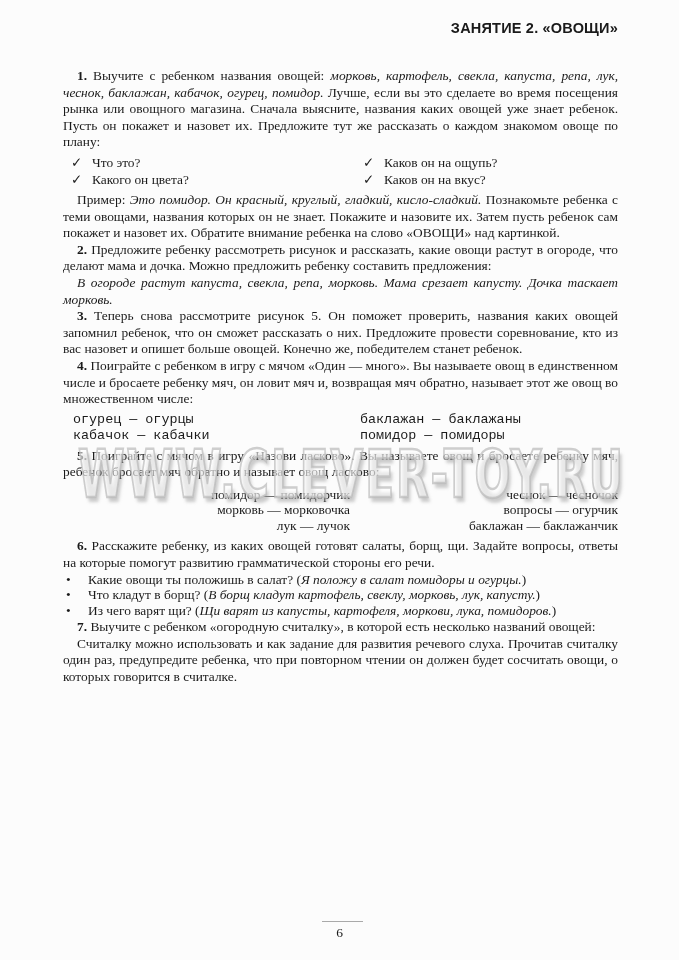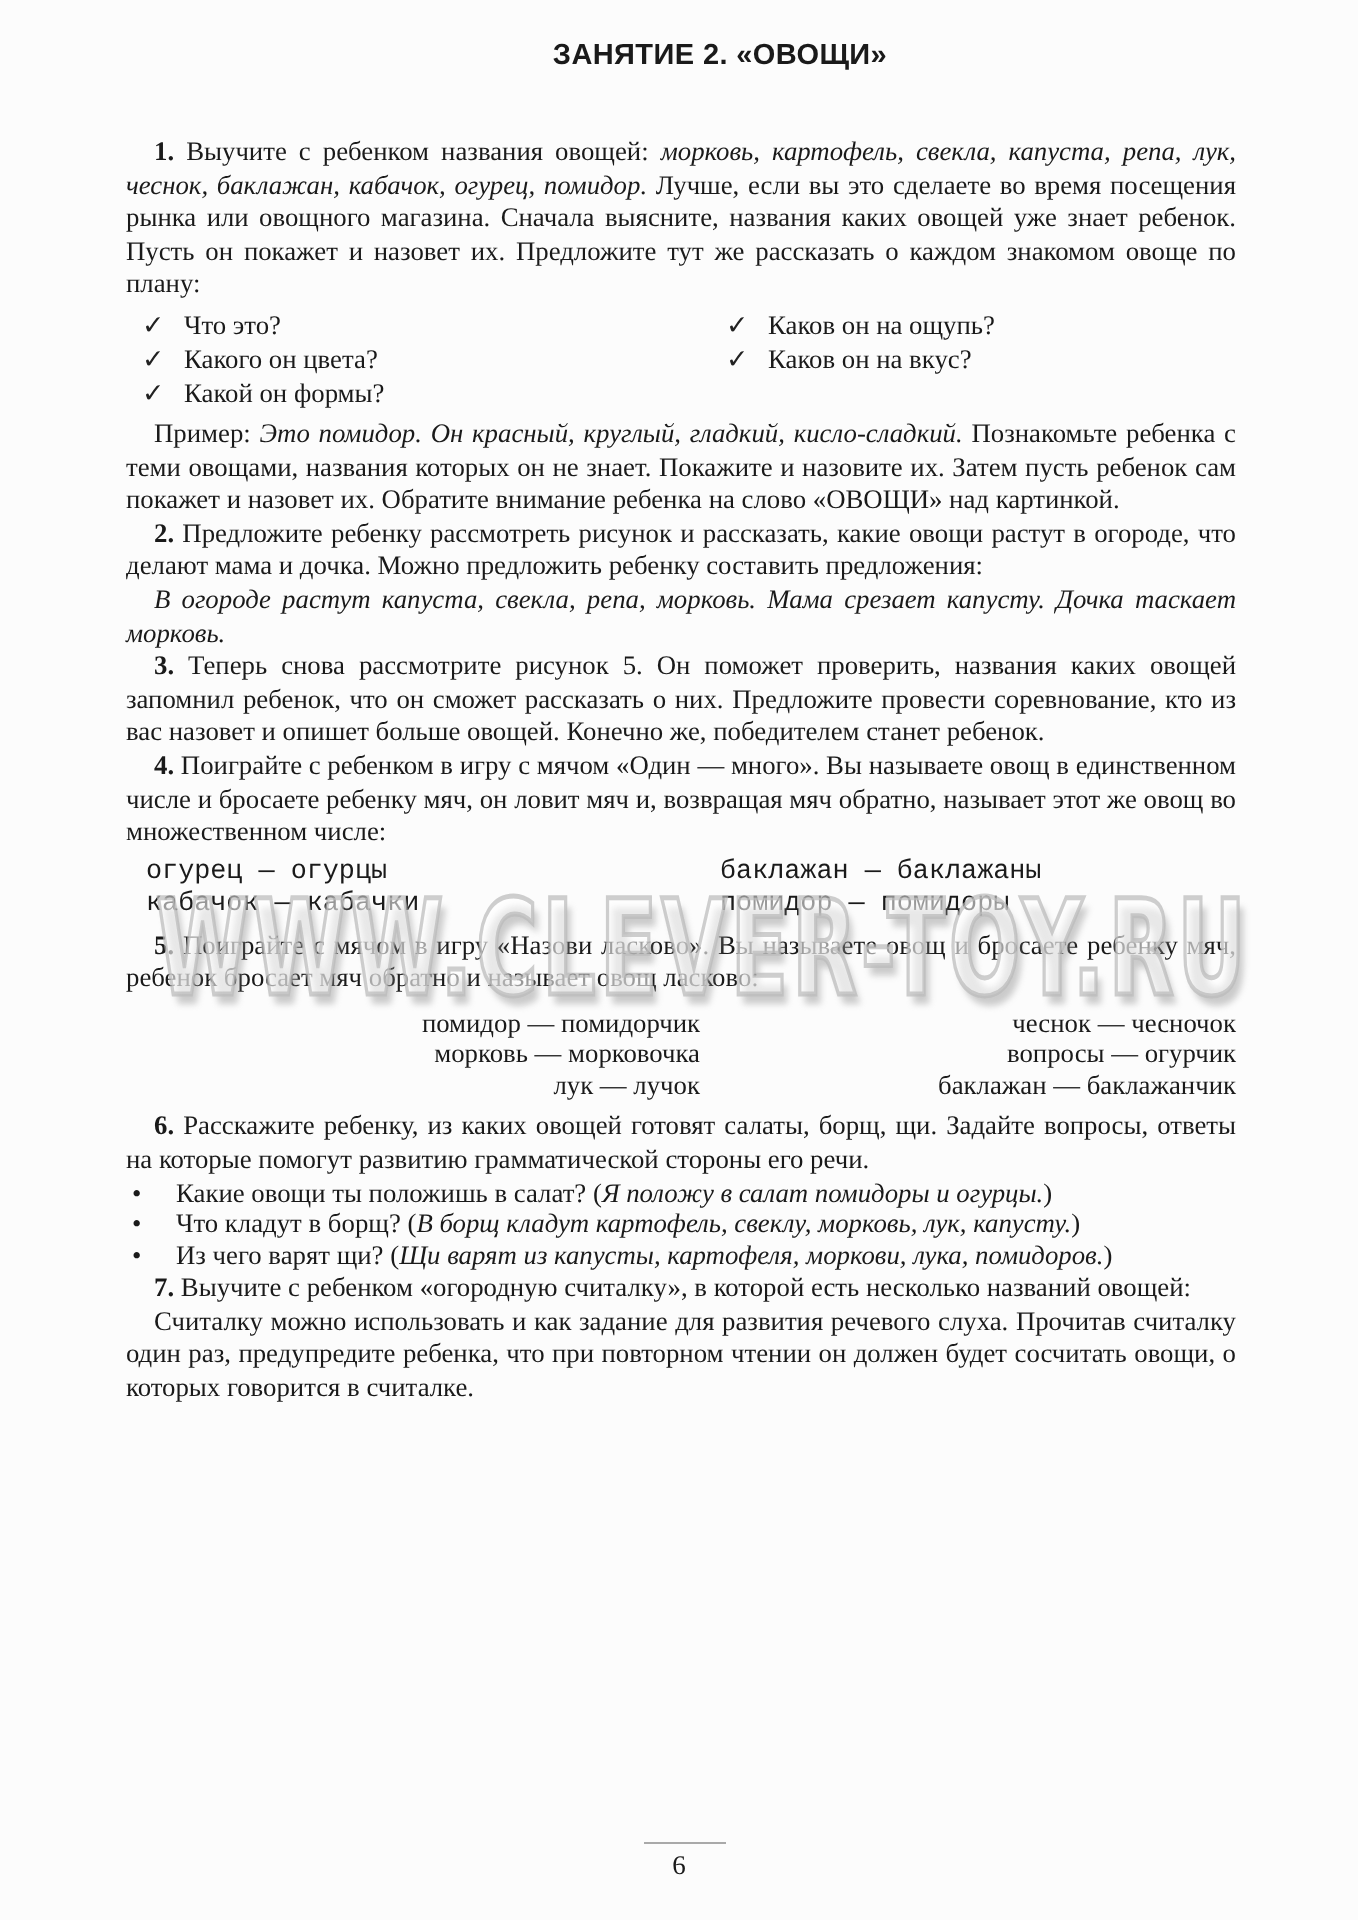--- a/index.html
+++ b/index.html
@@ -12,21 +12,21 @@
     font-family:"Liberation Serif","DejaVu Serif",serif;
     font-size:13.4px;
     line-height:16.6px;
     overflow:hidden;
   }
   .content{position:absolute;left:63px;top:20px;width:555px;z-index:1;}
   .title{
     font-family:"Liberation Sans","DejaVu Sans",sans-serif;
     font-size:14.5px;font-weight:bold;
     line-height:16px;
-    text-align:center;
+    text-align:right;
     letter-spacing:.2px;
     margin:0 0 32px 39px;
   }
   p.para{margin:0;text-indent:14px;text-align:justify;}
   .it{font-style:italic;}
   .bd{font-weight:bold;}
 
   .check-grid{display:grid;grid-template-columns:292px auto;margin:3px 0 4px;}
   .check-item{line-height:17px;padding-left:8px;}
   .check-glyph{display:inline-block;width:21px;color:#222;}
@@ -68,21 +68,20 @@
   <div class="content">
 
     <h1 class="title">ЗАНЯТИЕ 2. «ОВОЩИ»</h1>
 
     <p class="para"><span class="bd">1. </span><span>Выучите с ребенком названия овощей: </span><span class="it">морковь, картофель, свекла, капуста, репа, лук, чеснок, баклажан, кабачок, огурец, помидор.</span><span> Лучше, если вы это сделаете во время посещения рынка или овощного магазина. Сначала выясните, названия каких овощей уже знает ребенок. Пусть он покажет и назовет их. Предложите тут же рассказать о каждом знакомом овоще по плану:</span></p>
 
     <div class="check-grid">
       <div>
         <div class="check-item"><span class="check-glyph">✓</span><span>Что это?</span></div>
         <div class="check-item"><span class="check-glyph">✓</span><span>Какого он цвета?</span></div>
-        <div class="check-item"><span class="check-glyph">✓</span><span>Какой он формы?</span></div>
       </div>
       <div>
         <div class="check-item"><span class="check-glyph">✓</span><span>Каков он на ощупь?</span></div>
         <div class="check-item"><span class="check-glyph">✓</span><span>Каков он на вкус?</span></div>
       </div>
     </div>
 
     <p class="para"><span>Пример: </span><span class="it">Это помидор. Он красный, круглый, гладкий, кисло-сладкий.</span><span> Познакомьте ребенка с теми овощами, названия которых он не знает. Покажите и назовите их. Затем пусть ребенок сам покажет и назовет их. Обратите внимание ребенка на слово «ОВОЩИ» над картинкой.</span></p>
 
     <p class="para"><span class="bd">2. </span><span>Предложите ребенку рассмотреть рисунок и рассказать, какие овощи растут в огороде, что делают мама и дочка. Можно предложить ребенку составить предложения:</span></p>

